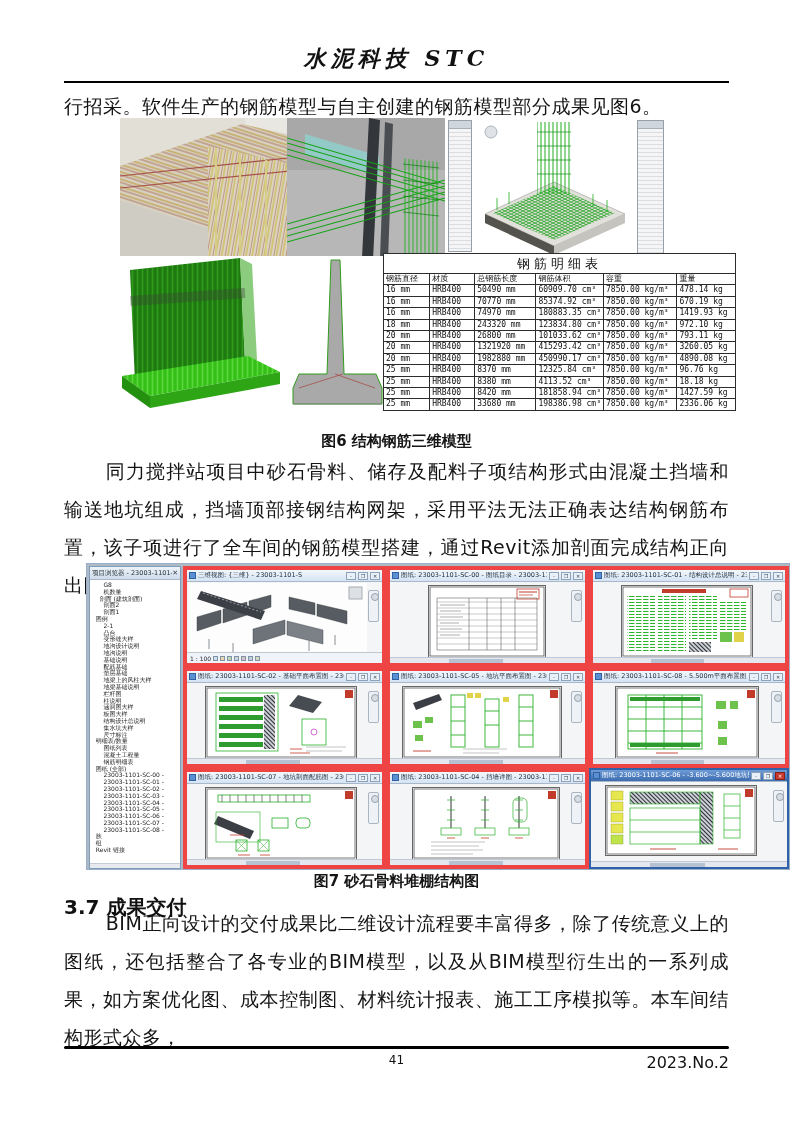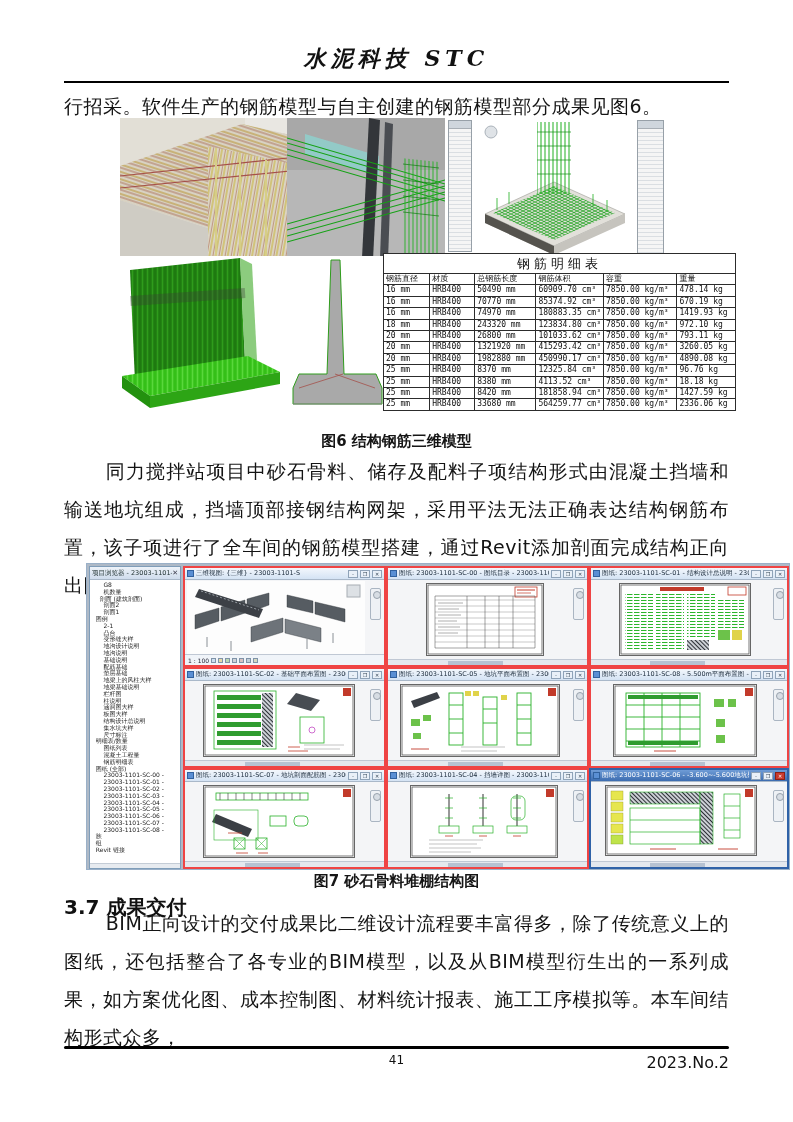--- a/index.html
+++ b/index.html
@@ -30,21 +30,21 @@
 .rebar-table thead tr+tr th{font-weight:400}
 
 .fig7{top:563px;left:86px;width:704px;height:307px;background:#aeb9c6;border:1px solid #9ab0c8}
 .pbrowser{position:absolute;left:2px;top:2px;width:92px;height:303px;background:#fff;border:1px solid #7f9db9;display:flex;flex-direction:column}
 .pbhead{height:13px;background:linear-gradient(#eef3f9,#cfdced);border-bottom:1px solid #a9b8c9;display:flex;align-items:center;justify-content:space-between;padding:0 2px}
 .pbtitle{font-size:6.5px;color:#233;white-space:nowrap;overflow:hidden}
 .pbclose{font-size:7px;color:#445;line-height:7px}
 .tree{flex:1;overflow:hidden;padding:2px 0 0 2px}
 .titem{font-size:6px;line-height:6.8px;white-space:pre;color:#222;overflow:hidden}
 .tree-scroll{height:5px;background:#e7ebf0;border-top:1px solid #c4ccd6}
-.win{position:absolute;background:#fbfbfb;border:2px solid #ef4444;display:flex;flex-direction:column}
+.win{position:absolute;background:#fbfbfb;border:4px solid #ef4444;display:flex;flex-direction:column}
 .win.active{border:2px solid #2f62a8}
 .win-title{height:12px;flex:0 0 12px;background:linear-gradient(#f3f7fc,#d4e3f4);border-bottom:1px solid #a9b8c9;display:flex;align-items:center;gap:2px;padding:0 2px}
 .win.active .win-title{background:linear-gradient(#6f9cd6,#3c6cb0)}
 .win-ico{width:7px;height:7px;background:#5a8fd4;border:1px solid #31619e;flex:0 0 7px}
 .wtext{flex:1;font-size:6.5px;color:#1c2c3c;white-space:nowrap;overflow:hidden}
 .win.active .wtext{color:#fff}
 .wbtn{width:10px;height:8px;border:1px solid #8fa3b8;background:#e9f0f8;font-size:5px;line-height:6px;text-align:center;color:#345;flex:0 0 10px}
 .wbtn.close-red{background:#c93a2e;border-color:#8c2015;color:#fff}
 .win-body{position:relative;flex:1;overflow:hidden;background:#f4f5f7}
 .sheet{position:absolute;background:#fff;border:1px solid #666}
@@ -294,21 +294,21 @@
         <td>HRB400</td>
         <td>8420 mm</td>
         <td>181858.94 cm³</td>
         <td>7850.00 kg/m³</td>
         <td>1427.59 kg</td>
       </tr>
         <tr>
         <td>25 mm</td>
         <td>HRB400</td>
         <td>33680 mm</td>
-        <td>564259.77 cm³</td>
+        <td>198386.98 cm³</td>
         <td>7850.00 kg/m³</td>
         <td>2336.06 kg</td>
       </tr>
       </tbody>
   </table>
 </div>
 
 <div class="abs caption" style="top:432px">图6 结构钢筋三维模型</div>
 
 <div class="abs para p2">同力搅拌站项目中砂石骨料、储存及配料子项结构形式由混凝土挡墙和输送地坑组成，挡墙顶部接钢结构网架，采用平法无法正确表达结构钢筋布置，该子项进行了全车间的钢筋模型搭建，通过Revit添加剖面完成结构正向出图（7）。</div>

